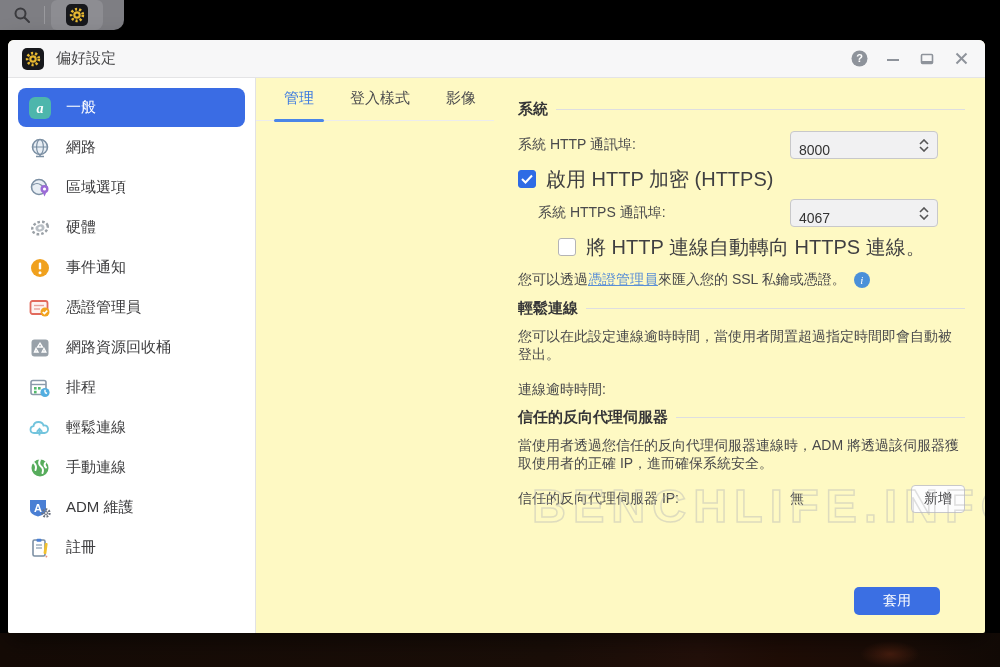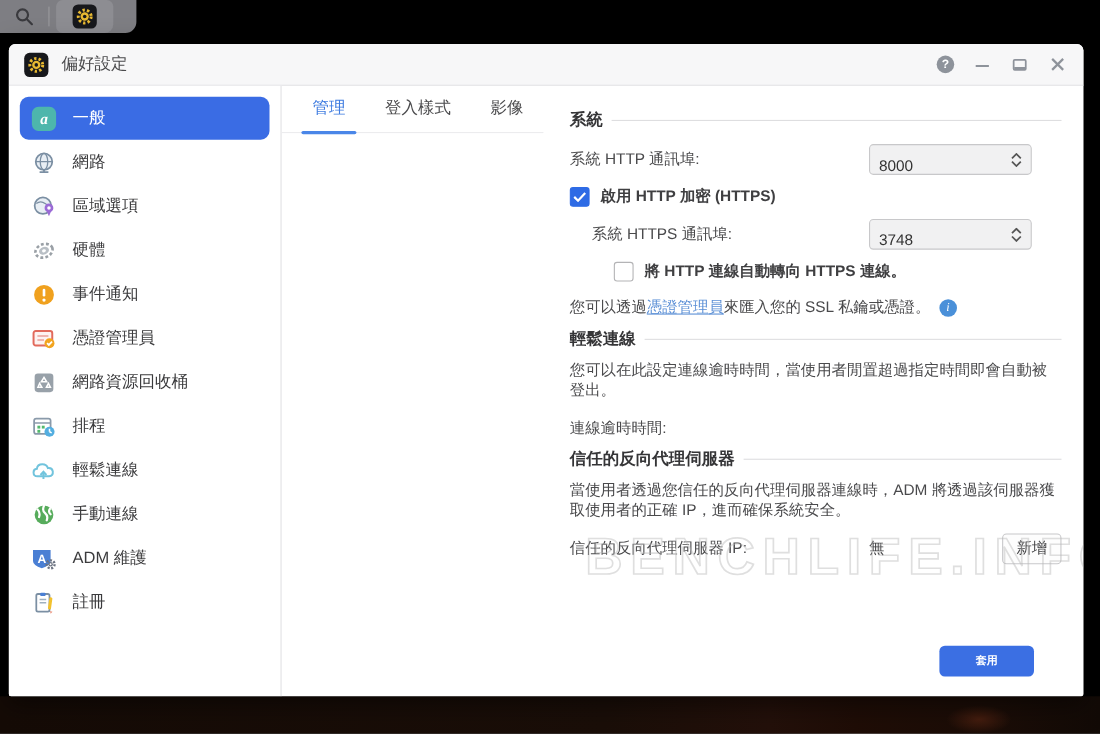--- a/index.html
+++ b/index.html
@@ -16,21 +16,21 @@
   
   .taskbar { position:absolute; left:0; top:0; width:124px; height:30px;
     background:#7e7e83; border-radius:0 0 10px 0; display:flex; align-items:center; }
   .tb-search { width:44px; height:30px; display:flex; align-items:center; justify-content:center; }
   .tb-sep { width:1px; height:18px; background:#9a9a9e; }
   .tb-app { width:52px; height:30px; margin-left:6px; background:#8d8d92; border-radius:6px 6px 8px 6px;
     display:flex; align-items:center; justify-content:center; }
   .gear-badge { width:22px; height:22px; background:#17181c; border-radius:5px; display:flex; align-items:center; justify-content:center; }
 
   
-  .window { position:absolute; left:8px; top:40px; width:977px; height:593px; background:#ffffff;
+  .window { position:absolute; left:8px; top:40px; width:977px; height:593px; background:#fef9c3;
     border-radius:6px 6px 2px 2px; box-shadow:0 6px 24px rgba(0,0,0,.55); overflow:hidden;
     display:flex; flex-direction:column; }
   .titlebar { height:38px; background:#f7f7f8; border-bottom:1px solid #e4e4e6; display:flex; align-items:center; padding:0 14px; flex:0 0 auto; }
   .titlebar .gear-badge { margin-right:12px; }
   .win-title { font-size:15px; color:#4a4a4c; }
   .win-controls { margin-left:auto; display:flex; align-items:center; gap:14px; }
   .wc-btn { width:20px; height:20px; display:flex; align-items:center; justify-content:center; cursor:default; }
 
   .win-body { flex:1; display:flex; min-height:0; }
 
@@ -64,34 +64,34 @@
   .field .val { flex:1;margin-top:10px; }
   .spin { display:flex; flex-direction:column; gap:1px; align-items:center; }
   .spin svg { display:block; cursor:default; }
   .ddl-arrow { color:#555; display:flex; }
 
   .checkbox { width:18px; height:18px; border-radius:3px; background:#fff; border:1px solid #b4b4b6;
     display:flex; align-items:center; justify-content:center; margin-right:10px; flex:0 0 auto; cursor:default; }
   .checkbox svg { display:none; }
   .checkbox.checked { background:#2e6be5; border-color:#2e6be5; }
   .checkbox.checked svg { display:block; }
-  .cb-label { font-size:14px; color:#3f3f41;font-weight:bold; }
+  .cb-label { font-size:20px; color:#3f3f41; }
 
   .note { font-size:14px; color:#4a4a4c; margin:8px 0 10px 0; display:flex; align-items:center; }
   .link { color:#5b8fd6; text-decoration:underline; cursor:pointer; }
   .info-ic { width:16px; height:16px; border-radius:50%; background:#4a90d9; color:#fff; font-size:11px; font-style:italic;
     font-family:"Liberation Serif",serif; display:inline-flex; align-items:center; justify-content:center; margin-left:8px; cursor:default; }
 
   .desc { font-size:14px; color:#4a4a4c; margin:2px 0 10px 0; }
 
   .ip-val { width:184px; font-size:14px; color:#3f3f41; }
   .btn-plain { min-width:54px; height:28px; background:#fdfdfd; border:1px solid #c8c8ca; border-radius:4px;
     font-size:14px; color:#3f3f41; padding:0 12px; cursor:default; font-family:inherit; }
   .btn-primary { position:absolute; right:45px; bottom:18px; width:86px; height:28px; background:#3b6fe3; border:none;
-    border-radius:5px; color:#fff; font-size:10px; cursor:default; font-family:inherit;font-weight:bold; }
+    border-radius:5px; color:#fff; font-size:14px; cursor:default; font-family:inherit; }
 
   .watermark { position:absolute; left:38px; top:400px; font-size:47px; font-weight:bold; letter-spacing:7px;
     color:transparent; -webkit-text-stroke:1.5px rgba(185,185,185,.45); pointer-events:none; white-space:nowrap; }
 </style>
 </head>
 <body>
 
 <div class="desktop-bottom"></div>
 
 <div class="taskbar">
@@ -341,21 +341,21 @@
             <svg width="12" height="10" viewBox="0 0 12 10">
                 <polyline points="1,5 4.5,8.5 11,1.5" fill="none" stroke="#fff" stroke-width="2"></polyline>
               </svg>
           </span>
           <span class="cb-label">啟用 HTTP 加密 (HTTPS)</span>
         </div>
 
         <div class="row ind1">
           <span class="lbl">系統 HTTPS 通訊埠:</span>
           <div class="field">
-            <span class="val">3748</span>
+            <span class="val">4067</span>
             <span class="spin">
               <svg width="10" height="6" viewBox="0 0 10 6">
                   <polyline points="1,5 5,1 9,5" fill="none" stroke="#555" stroke-width="1.6"></polyline>
                 </svg>
               <svg width="10" height="6" viewBox="0 0 10 6">
                   <polyline points="1,1 5,5 9,1" fill="none" stroke="#555" stroke-width="1.6"></polyline>
                 </svg>
             </span>
           </div>
         </div>

